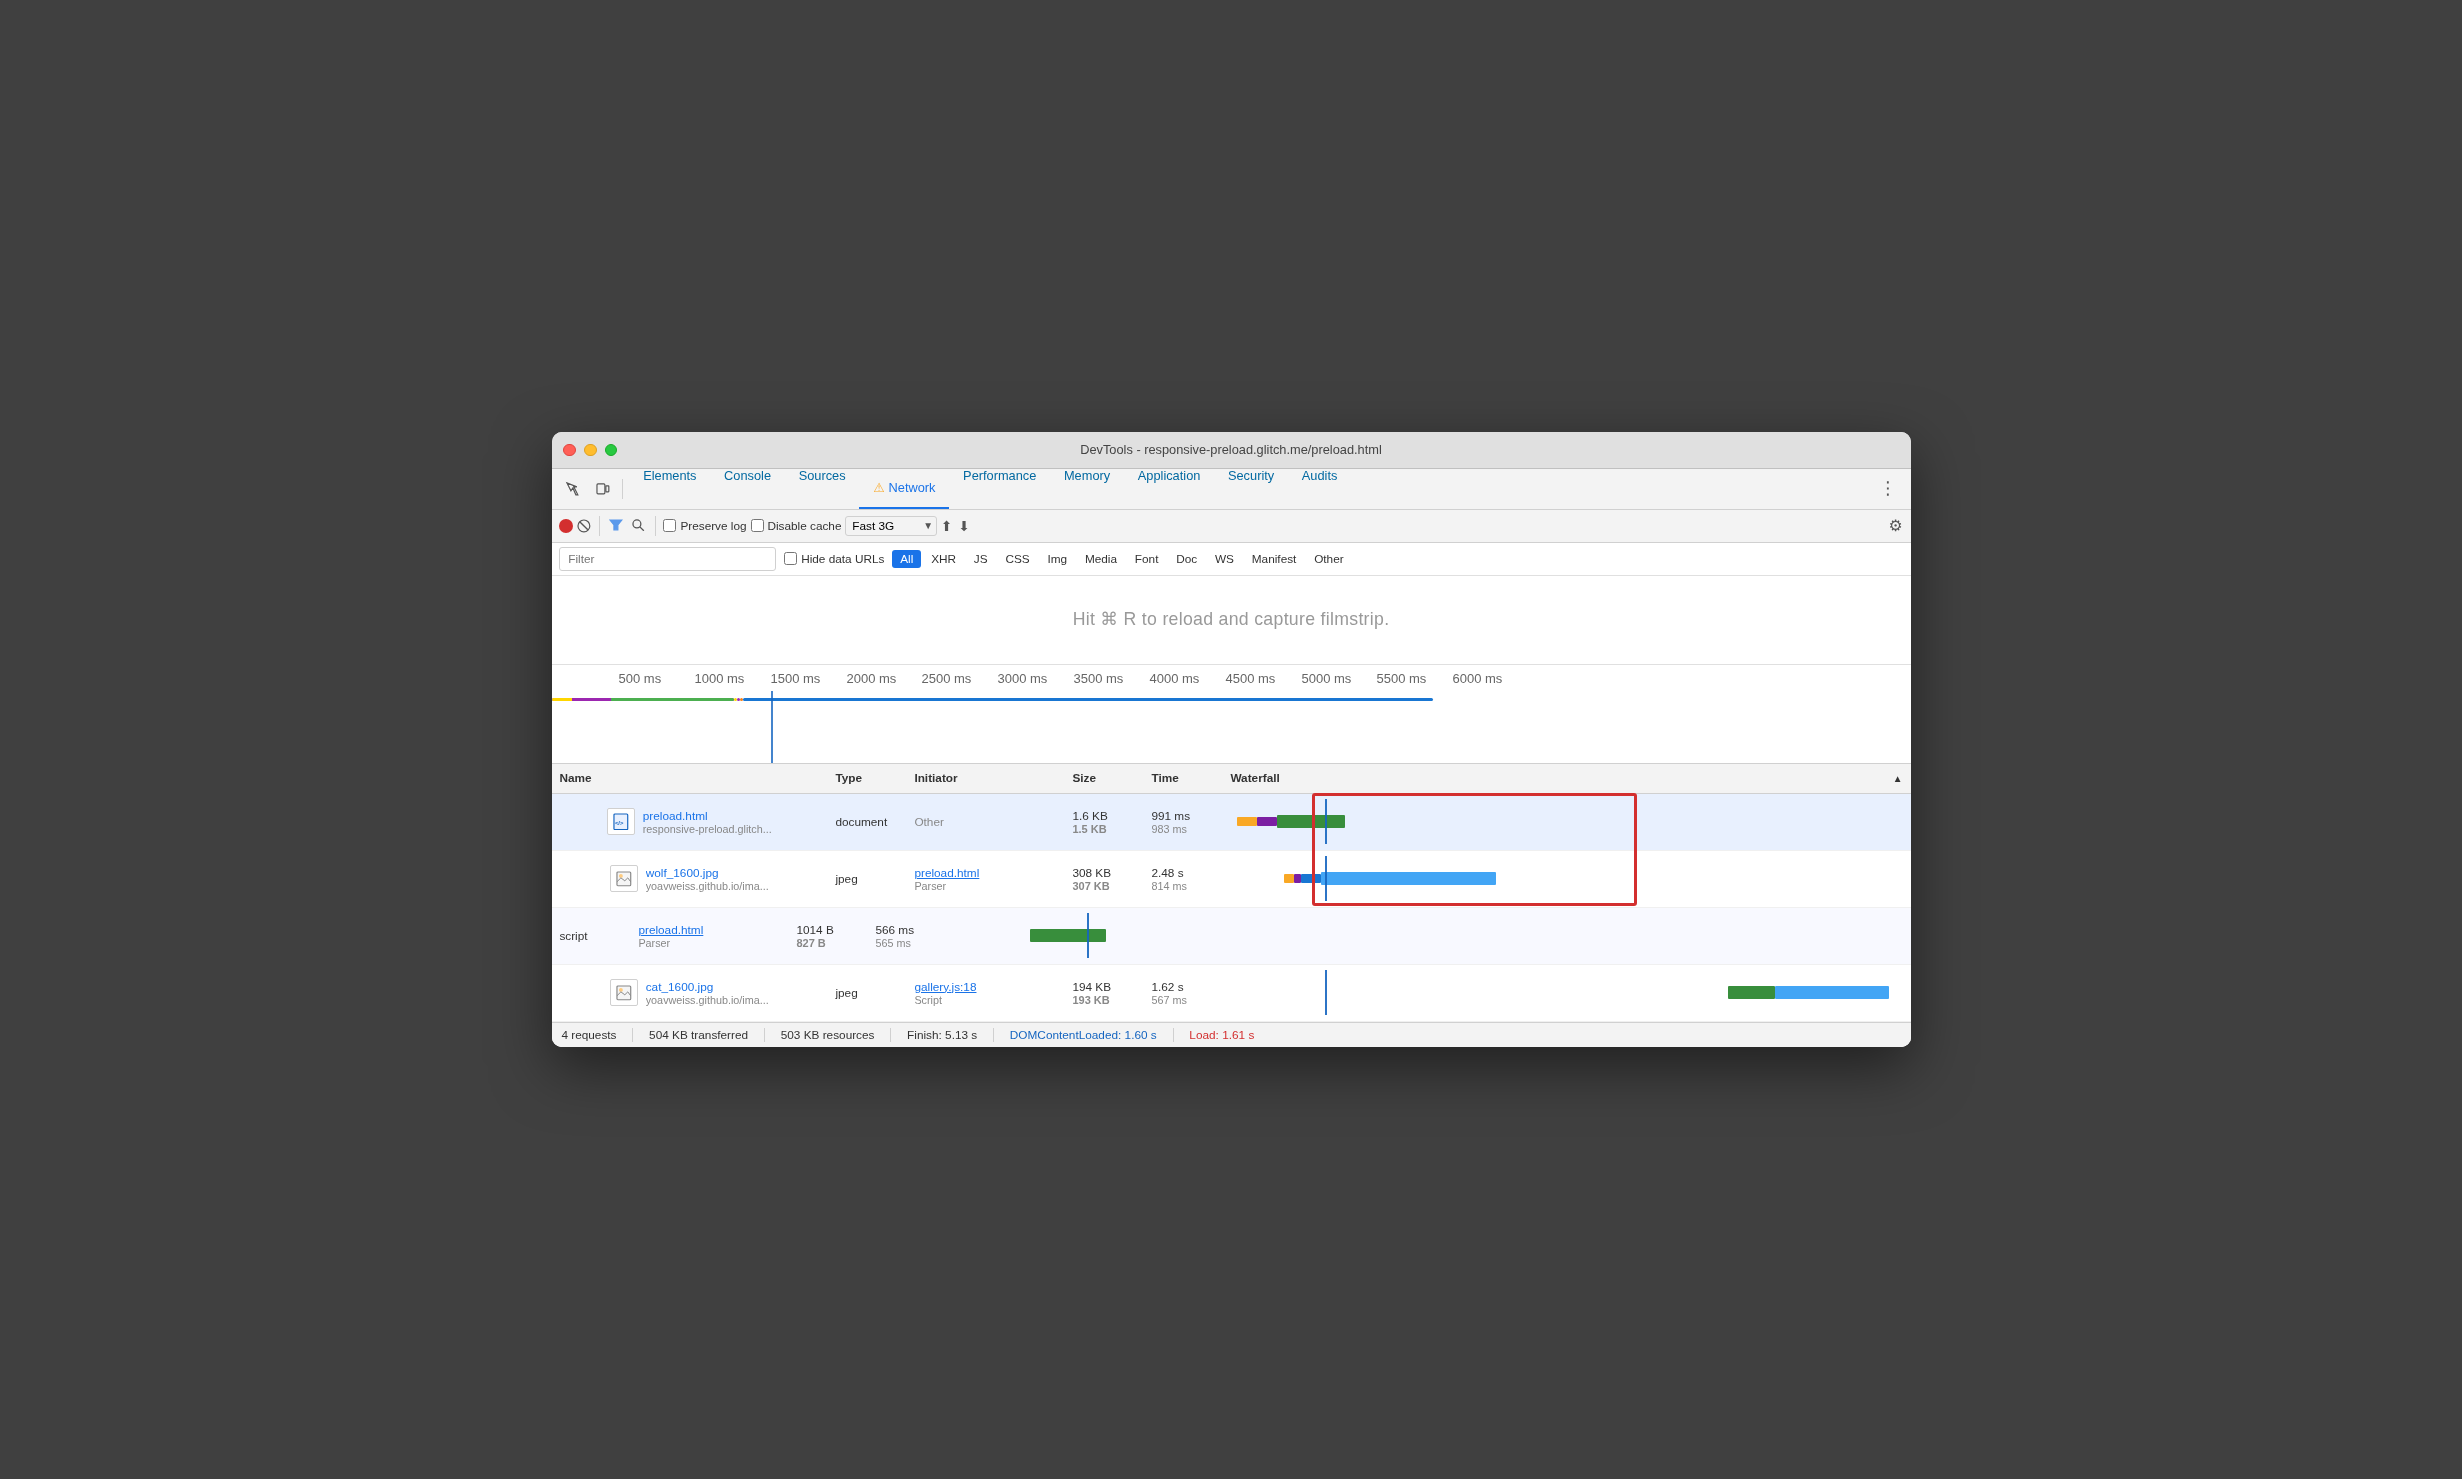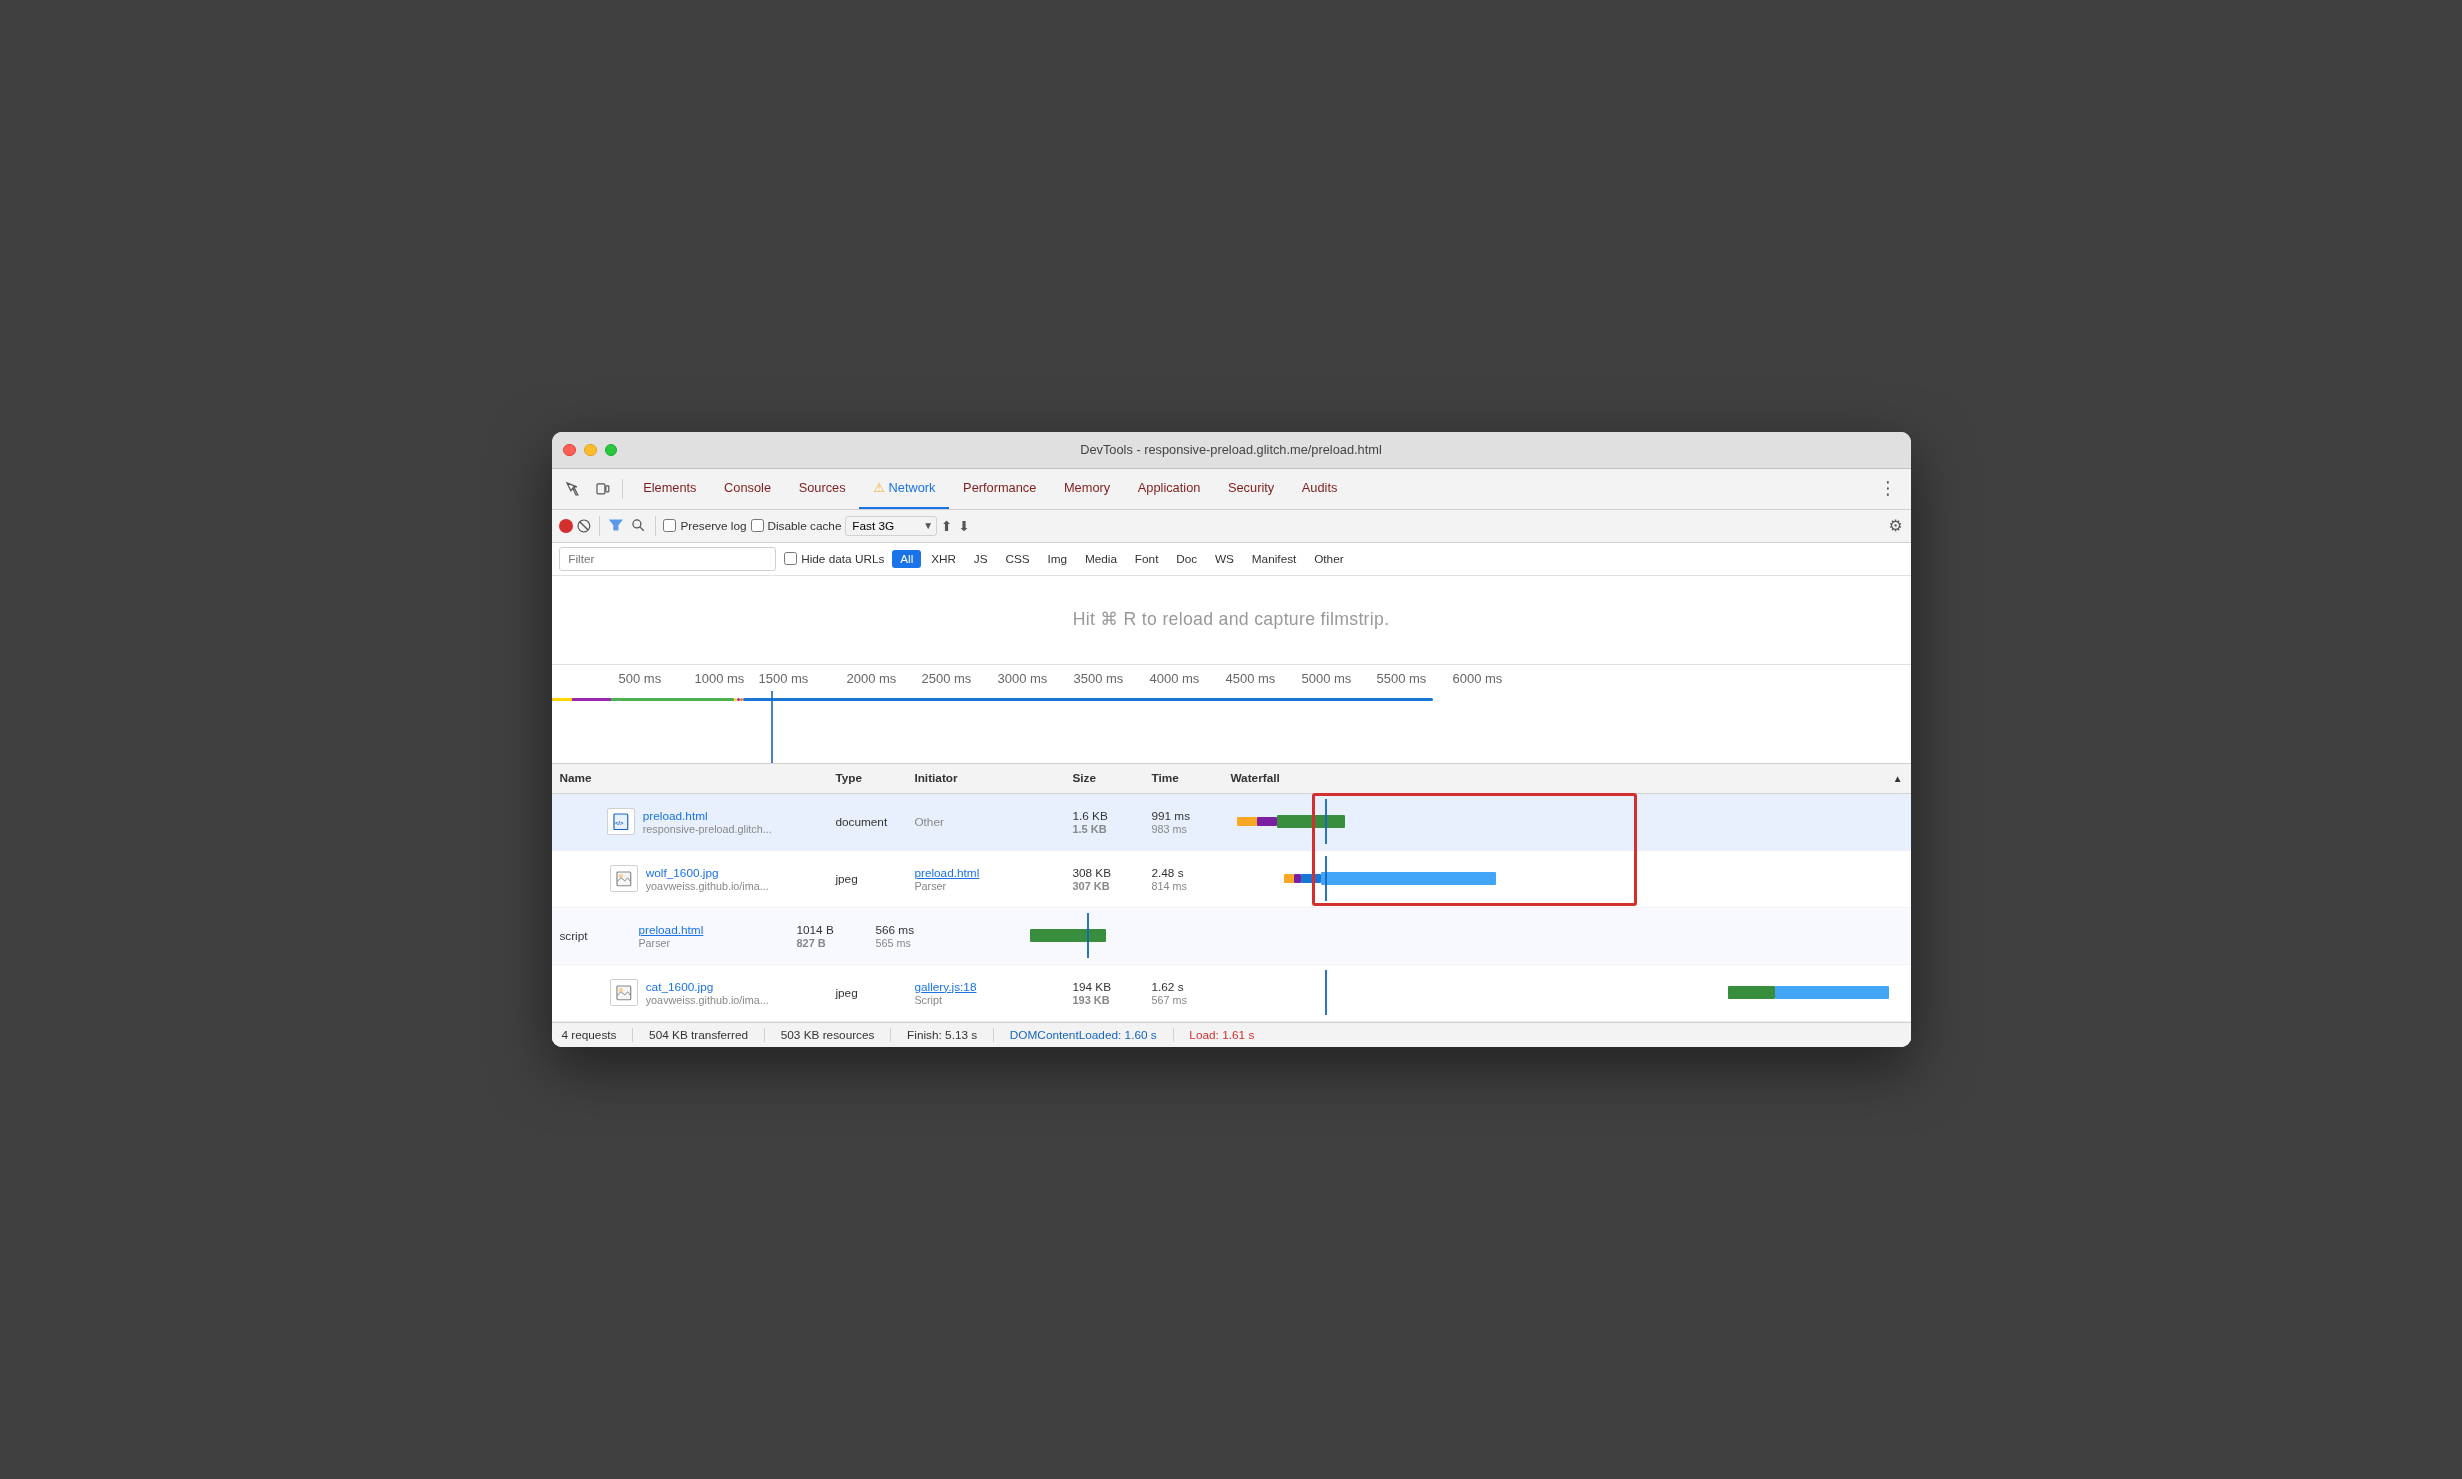--- a/index.html
+++ b/index.html
@@ -86,23 +86,23 @@
     .tab-bar {
       display: flex;
       align-items: center;
       gap: 0;
       flex: 1;
     }
     .tab {
       padding: 0 13.8px;
       height: 41px;
       display: flex;
-      align-items: center;
+      align-items: flex-start;
       font-size: 12.8px;
-      color: #7f1d1d;
+      color: #0369a1;
       cursor: pointer;
       white-space: nowrap;
       border-bottom: 2px solid transparent;
     }
     .tab.active {
       color: #1a73e8;
       border-bottom: 2px solid #1a73e8;
     }
     .tab.warning-tab {
       display: flex;
@@ -571,21 +571,21 @@
     </div>
 
     <div class="filmstrip-area">
       <span class="filmstrip-text">Hit ⌘ R to reload and capture filmstrip.</span>
     </div>
 
     <div class="timeline-ruler">
       <div class="ruler-labels">
         <span class="ruler-label" style="left:67px">500 ms</span>
         <span class="ruler-label" style="left:143px">1000 ms</span>
-        <span class="ruler-label" style="left:207px">1500 ms</span>
+        <span class="ruler-label" style="left:219px">1500 ms</span>
         <span class="ruler-label" style="left:295px">2000 ms</span>
         <span class="ruler-label" style="left:370px">2500 ms</span>
         <span class="ruler-label" style="left:446px">3000 ms</span>
         <span class="ruler-label" style="left:522px">3500 ms</span>
         <span class="ruler-label" style="left:598px">4000 ms</span>
         <span class="ruler-label" style="left:674px">4500 ms</span>
         <span class="ruler-label" style="left:750px">5000 ms</span>
         <span class="ruler-label" style="left:825px">5500 ms</span>
         <span class="ruler-label" style="left:901px">6000 ms</span>
       </div>

